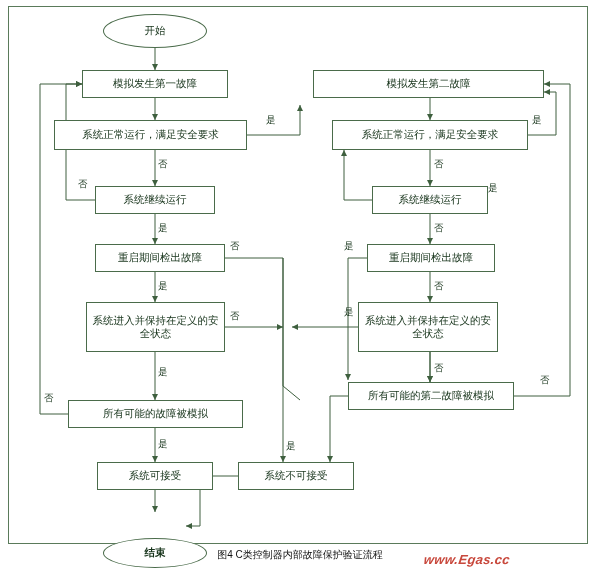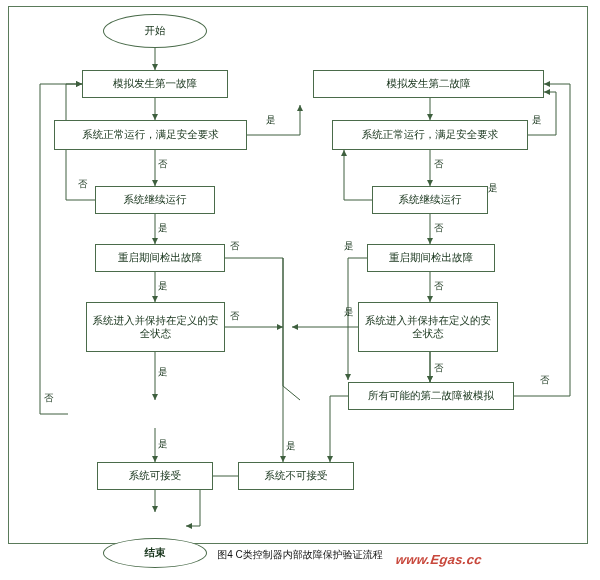--- a/index.html
+++ b/index.html
@@ -11,20 +11,21 @@
     width: 600px;
     height: 580px;
     font-family: "Liberation Sans", sans-serif;
     position: relative;
     overflow: hidden;
   }
   #root {
     position: relative;
     width: 494px;
     height: 580px;
+    padding-left: 28px;
   }
   .frame {
     position: absolute;
     left: 8px;
     top: 6px;
     width: 580px;
     height: 538px;
     border: 1px solid #5a7a5a;
     box-sizing: border-box;
     background: #ffffff;
@@ -191,20 +192,23 @@
   </div>
 
   <div class="node" style="left:86px; top:302px; width:139px; height:50px;">
     <span>系统进入并保持在定义的安全状态</span>
   </div>
 
   <div class="node" style="left:358px; top:302px; width:140px; height:50px;">
     <span>系统进入并保持在定义的安全状态</span>
   </div>
 
+  <div class="node" style="left:68px; top:400px; width:175px; height:28px;">
+    <span>所有可能的故障被模拟</span>
+  </div>
 
   <div class="node" style="left:348px; top:382px; width:166px; height:28px;font-family:Liberation Serif, serif;">
     <span>所有可能的第二故障被模拟</span>
   </div>
 
   <div class="node" style="left:97px; top:462px; width:116px; height:28px;">
     <span>系统可接受</span>
   </div>
 
   <div class="node" style="left:238px; top:462px; width:116px; height:28px;">

